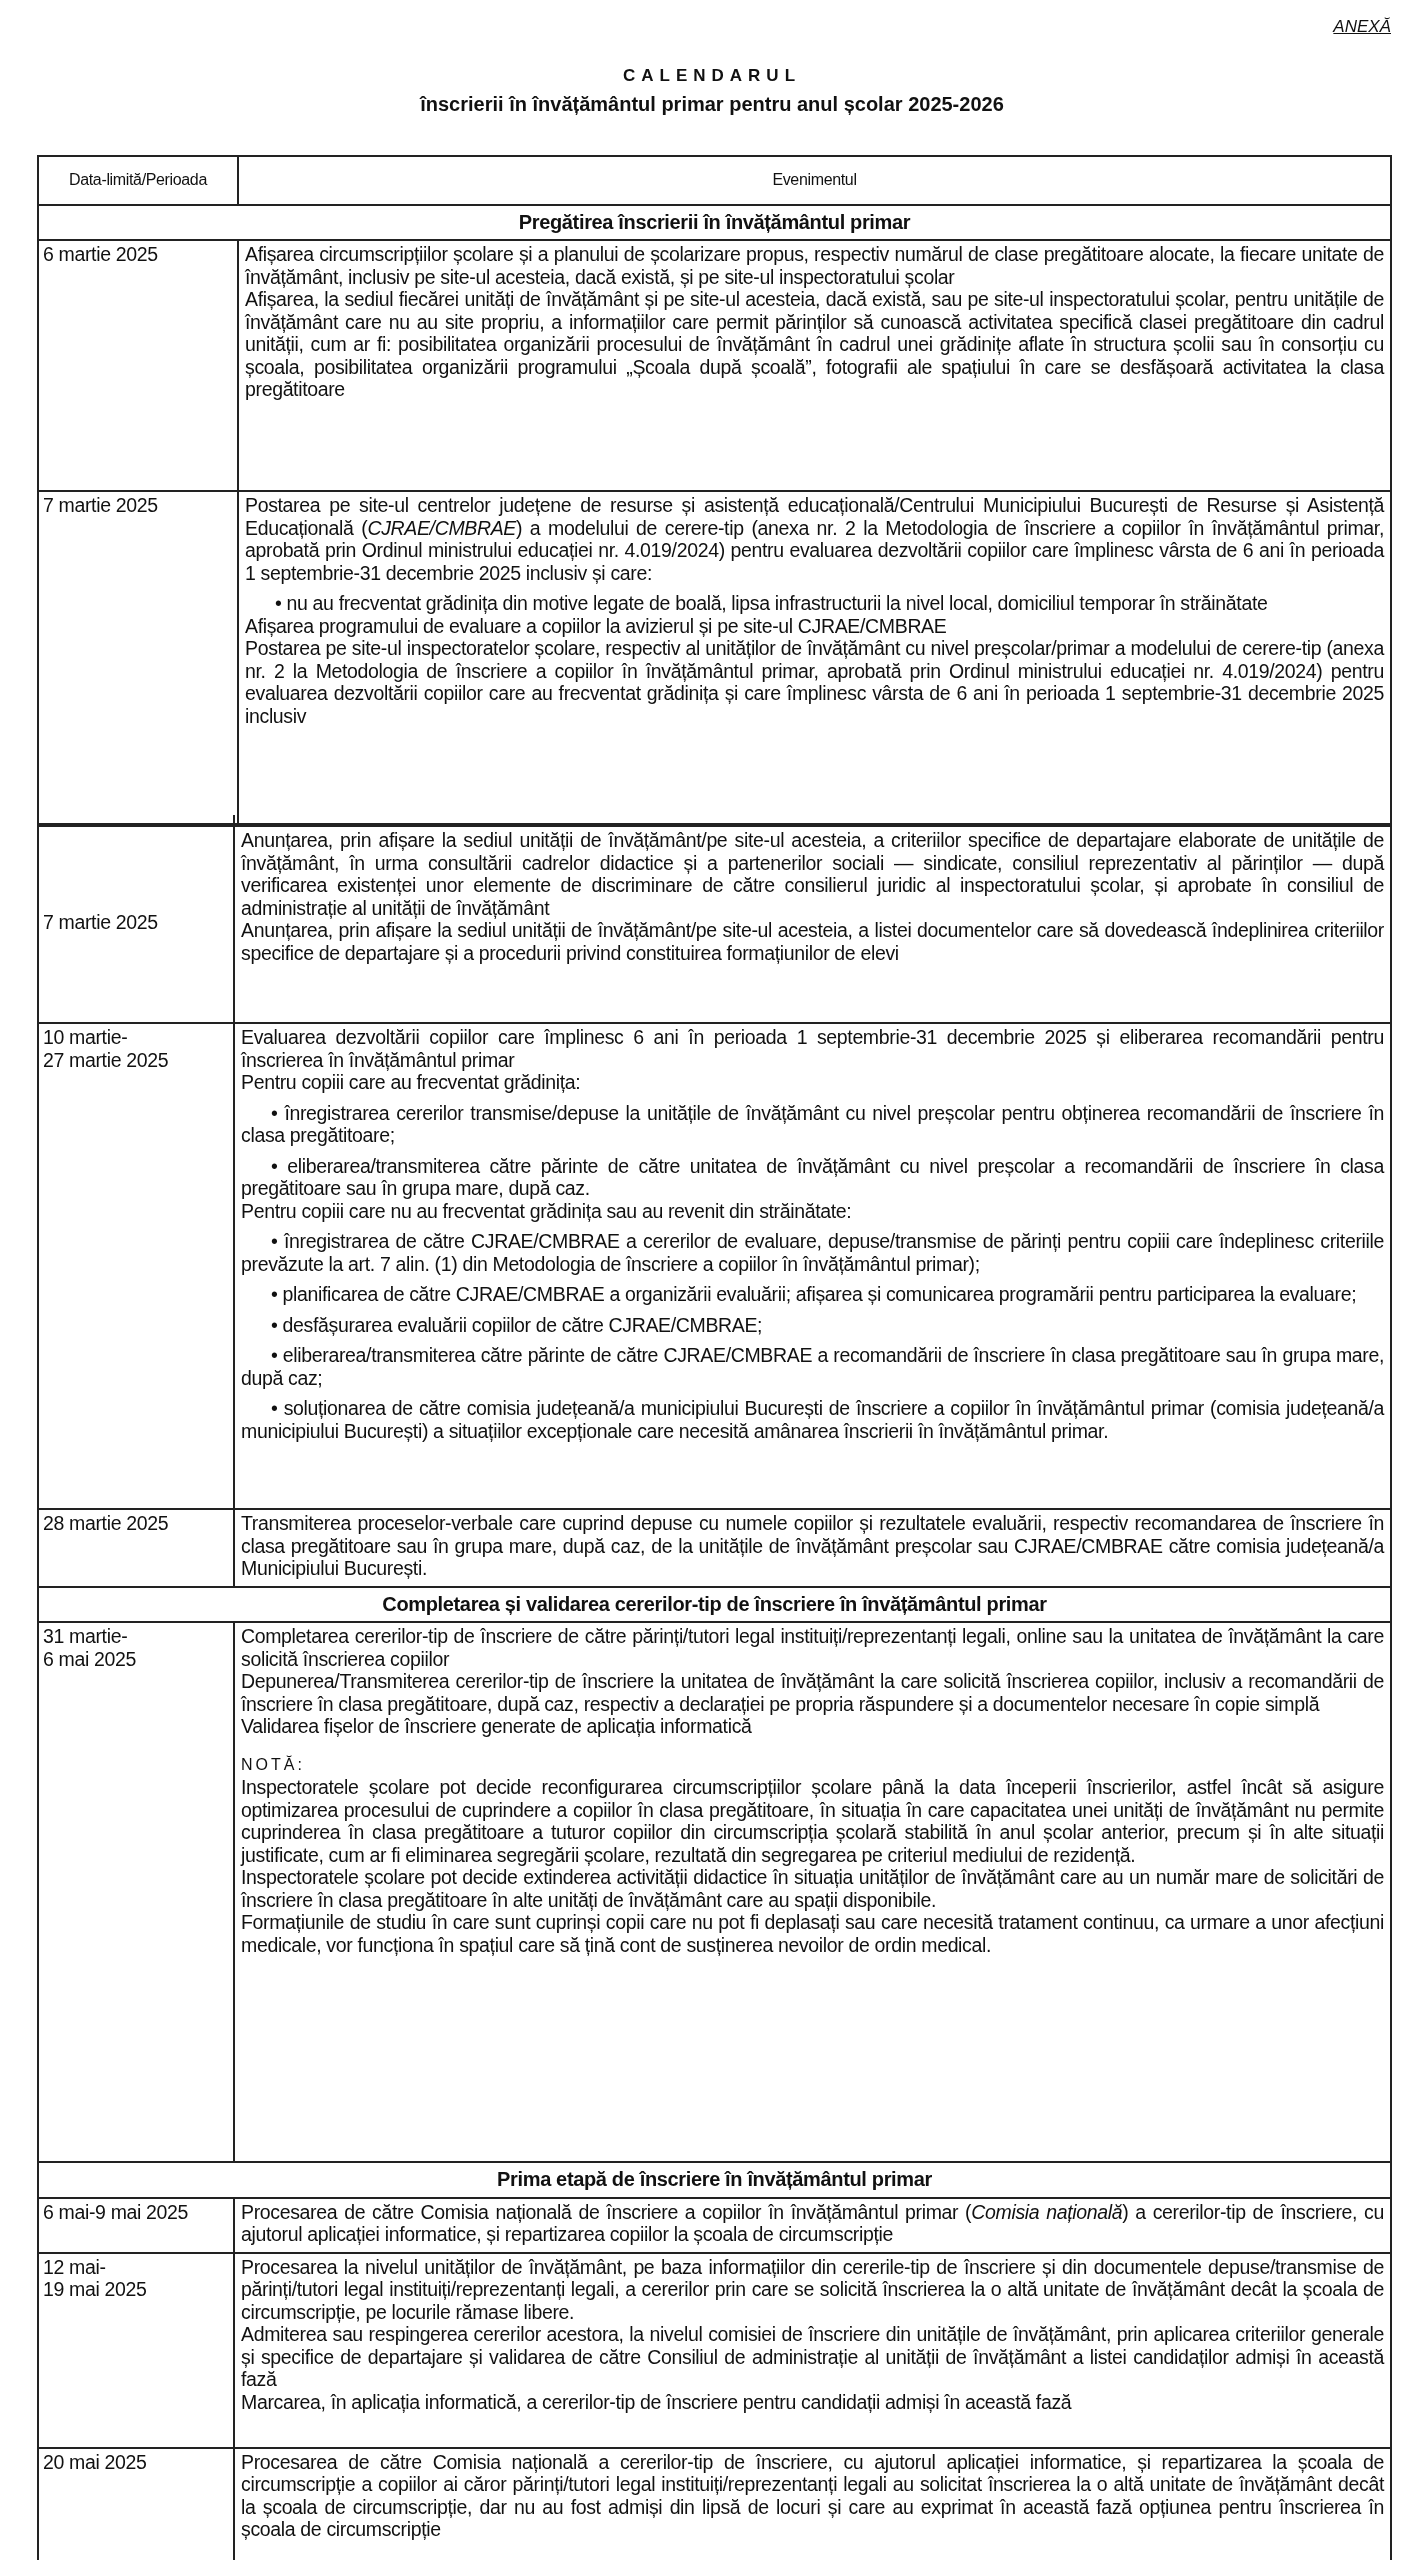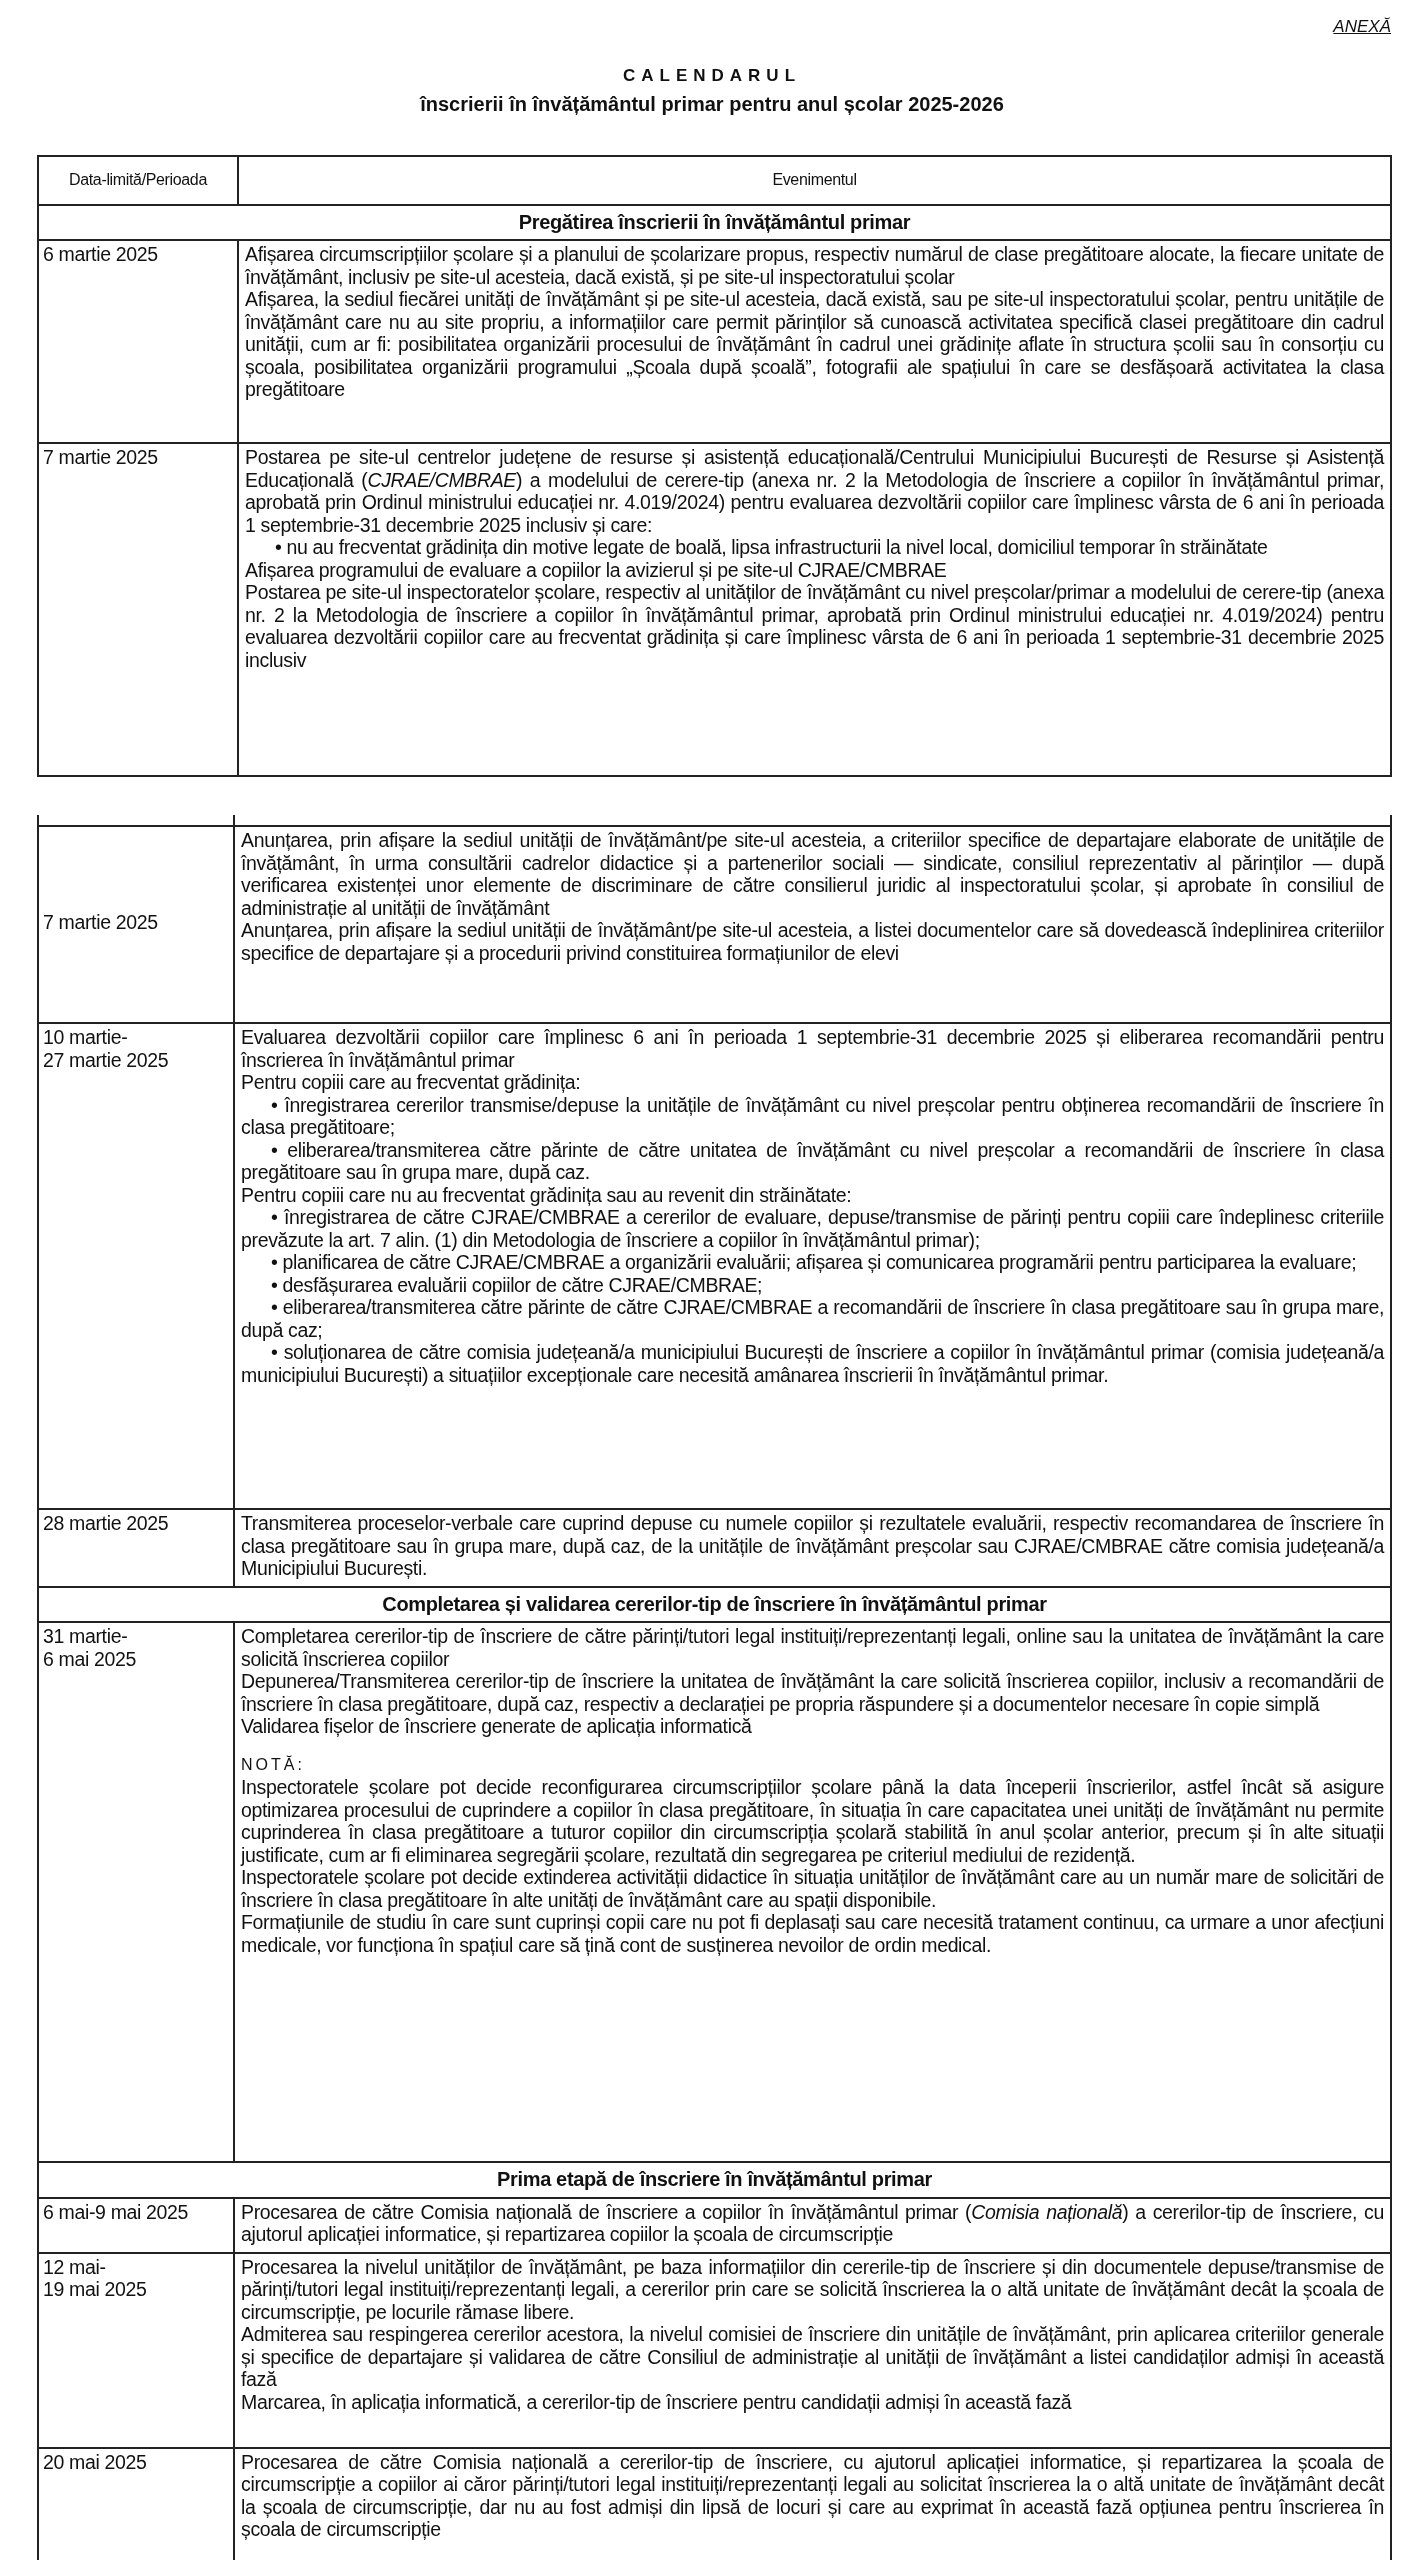--- a/index.html
+++ b/index.html
@@ -28,21 +28,21 @@
     font-size: 19.5px; line-height: 22.5px; padding: 2px 6px 6px 6px;
     letter-spacing: -0.35px;
   }
   .tbl td.date { width: 190px; padding-left: 4px; }
   .tbl td.ev { text-align: justify; }
   .tbl td.header { text-align: center; font-size: 16px; padding: 12px 4px; }
   .tbl td.section {
     text-align: center; font-weight: bold; font-size: 20px; padding: 5px 4px 6px;
   }
   .para { display: block; }
-  .bullet { display: block; text-indent: 30px; }
+  .bullet { display: block; text-indent: 30px; margin-top: 8px; }
   .bullet::before { content: "• "; }
   .nota { display: block; letter-spacing: 3px; font-size: 16px; margin-top: 16px; }
   .it { font-style: italic; }
   .vmid { vertical-align: middle !important; }
   #t1 { top: 155px; }
   #t2 { top: 815px; }
   .spacer-row td { height: 10px; padding: 0; border-top: none; }
 </style>
 </head>
 <body>
@@ -53,21 +53,21 @@
 
 <table class="tbl" id="t1">
   <tbody>
       <tr>
     <td class="header date">Data-limită/Perioada</td>
     <td class="header">Evenimentul</td>
   </tr>
   <tr>
     <td class="section" colspan="2">Pregătirea înscrierii în învățământul primar</td>
   </tr>
-  <tr style="height:203px">
+  <tr style="height:251px">
     <td class="date">6 martie 2025</td>
     <td class="ev">
       <span class="para">Afișarea circumscripțiilor școlare și a planului de școlarizare propus, respectiv numărul de clase pregătitoare alocate, la fiecare unitate de învățământ, inclusiv pe site-ul acesteia, dacă există, și pe site-ul inspectoratului școlar</span>
       <span class="para">Afișarea, la sediul fiecărei unități de învățământ și pe site-ul acesteia, dacă există, sau pe site-ul inspectoratului școlar, pentru unitățile de învățământ care nu au site propriu, a informațiilor care permit părinților să cunoască activitatea specifică clasei pregătitoare din cadrul unității, cum ar fi: posibilitatea organizării procesului de învățământ în cadrul unei grădinițe aflate în structura școlii sau în consorțiu cu școala, posibilitatea organizării programului „Școala după școală”, fotografii ale spațiului în care se desfășoară activitatea la clasa pregătitoare</span>
     </td>
   </tr>
   <tr style="height:333px">
     <td class="date">7 martie 2025</td>
     <td class="ev">
       <span class="para"><span>Postarea pe site-ul centrelor județene de resurse și asistență educațională/Centrului Municipiului București de Resurse și Asistență Educațională (</span><span class="it">CJRAE/CMBRAE</span><span>) a modelului de cerere-tip (anexa nr. 2 la Metodologia de înscriere a copiilor în învățământul primar, aprobată prin Ordinul ministrului educației nr. 4.019/2024) pentru evaluarea dezvoltării copiilor care împlinesc vârsta de 6 ani în perioada 1 septembrie-31 decembrie 2025 inclusiv și care:</span></span>

